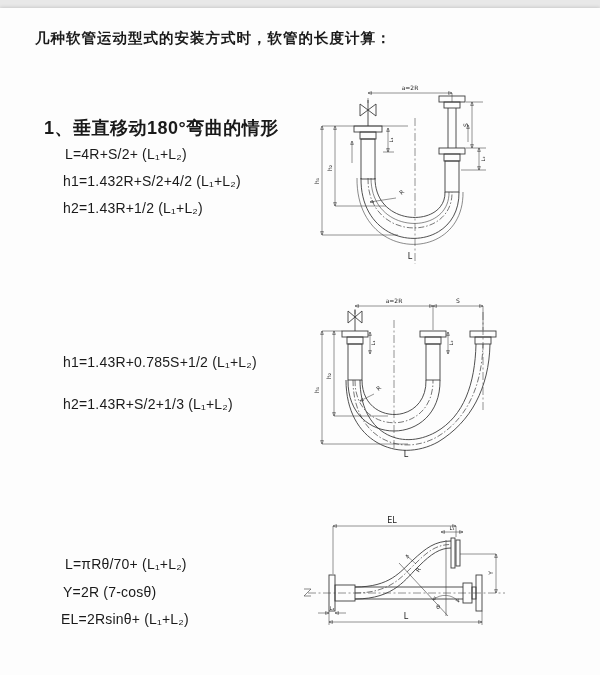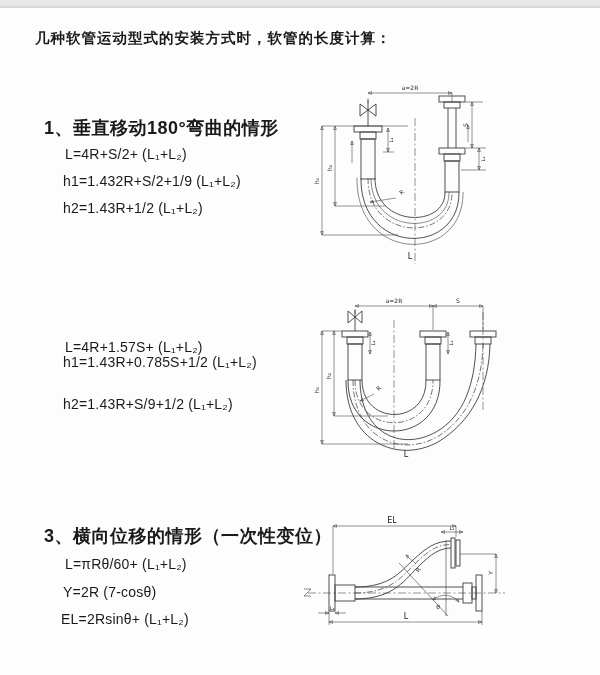--- a/index.html
+++ b/index.html
@@ -40,29 +40,27 @@
 </style>
 </head>
 <body>
 
 <div class="page">
 
   <div class="title">几种软管运动型式的安装方式时，软管的长度计算：</div>
 
   <div class="sec-h s1h">1、垂直移动180°弯曲的情形</div>
   <div class="formula s1f1">L=4R+S/2+ (L₁+L₂)</div>
-  <div class="formula s1f2">h1=1.432R+S/2+1/9 (L₁+L₂)</div>
+  <div class="formula s1f2">h1=1.432R+S/2+4/2 (L₁+L₂)</div>
   <div class="formula s1f3">h2=1.43R+1/2 (L₁+L₂)</div>
 
-  <div class="formula s2f1">L=4R+1.57S+ (L₁+L₂)</div>
   <div class="formula s2f2">h1=1.43R+0.785S+1/2 (L₁+L₂)</div>
-  <div class="formula s2f3">h2=1.43R+S/9+1/2 (L₁+L₂)</div>
-
-  <div class="sec-h s3h">3、横向位移的情形（一次性变位）</div>
-  <div class="formula s3f1">L=πRθ/60+ (L₁+L₂)</div>
+  <div class="formula s2f3">h2=1.43R+S/2+1/3 (L₁+L₂)</div>
+
+  <div class="formula s3f1">L=πRθ/70+ (L₁+L₂)</div>
   <div class="formula s3f2">Y=2R (7-cosθ)</div>
   <div class="formula s3f3">EL=2Rsinθ+ (L₁+L₂)</div>
 
   <svg class="d1" width="280" height="192" viewBox="0 0 280 192">
     <defs>
       <marker id="ar1" viewBox="0 0 7 7" refX="6.5" refY="3.5" markerWidth="7" markerHeight="7" orient="auto-start-reverse">
         <path d="M0 1 L7 3.5 L0 6 Z" fill="#3c3c3c" stroke="none"></path>
       </marker>
       <pattern id="hp1" patternUnits="userSpaceOnUse" width="3.2" height="3.2">
         <path d="M0 0 L3.2 3.2 M3.2 0 L0 3.2" stroke="#6a6a6a" stroke-width="0.45"></path>

